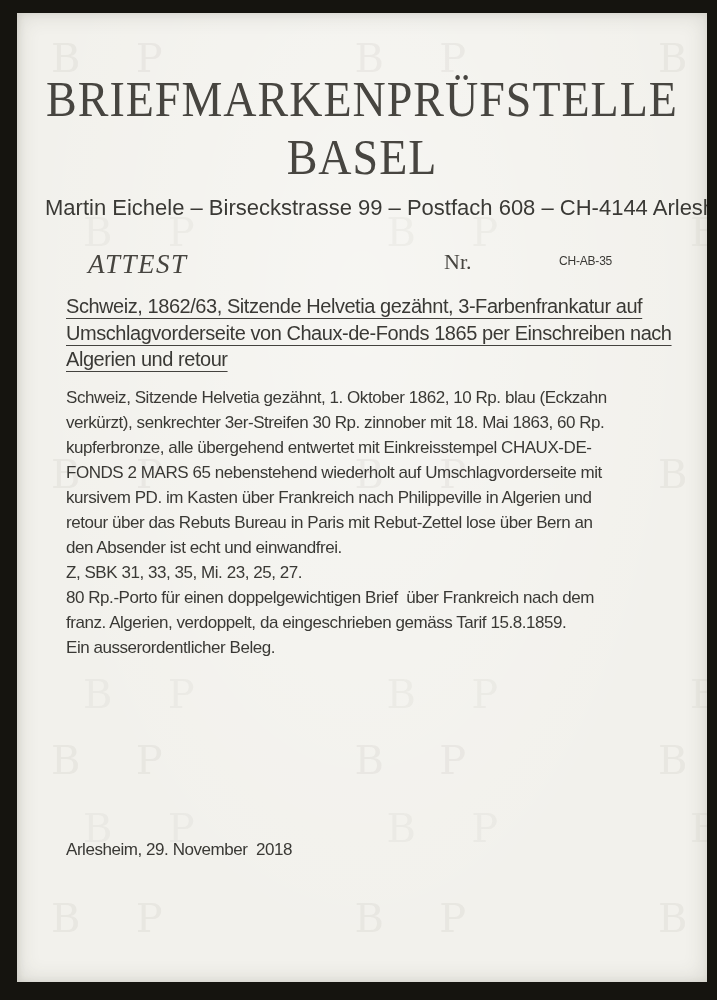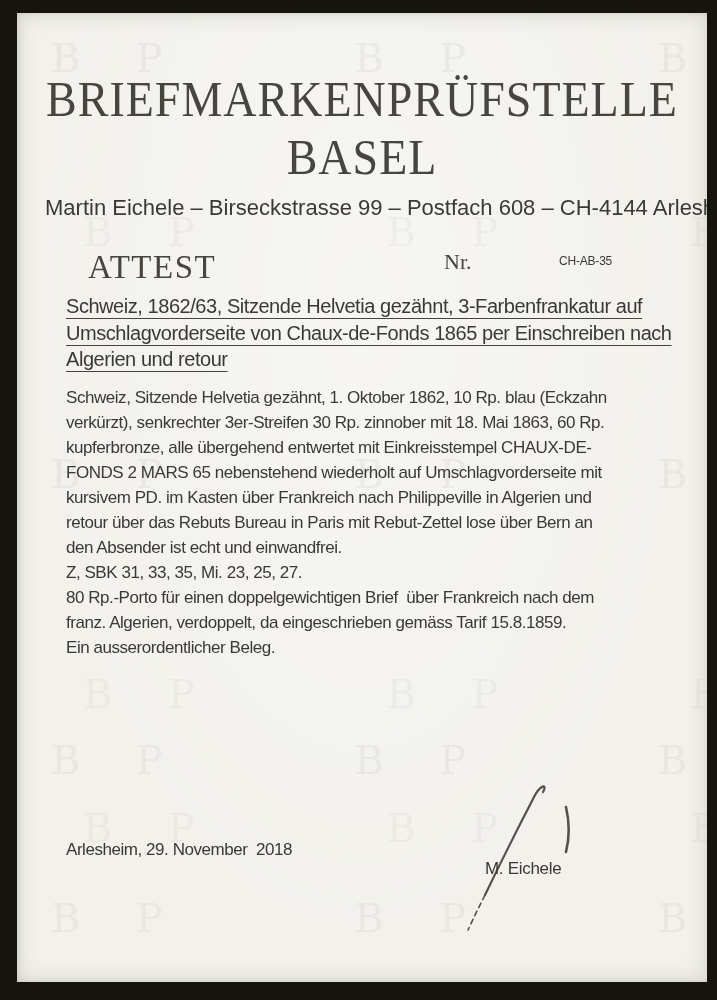--- a/index.html
+++ b/index.html
@@ -64,22 +64,23 @@
     font-size: 22px;
     color: var(--ink, #3a3935);
     white-space: pre;
     margin-left: 28px;
   }
 
   .attest-row { position: absolute; left: 0; top: 236px; width: 690px; height: 34px; }
   .attest-label {
     position: absolute; left: 71px; top: 0;
     font-family: "Liberation Serif", serif;
-    font-size: 33px; letter-spacing: 1.5px;
+    font-size: 27px; letter-spacing: 1.5px;
     color: var(--title_ink, #474540);
+    font-style: italic;
   }
   .nr-label {
     position: absolute; left: 427px; top: 0;
     font-family: Liberation Serif, serif;
     font-size: 22px;
     color: var(--title_ink, #474540);
   }
   .nr-value {
     position: absolute; left: 542px; top: 5px;
     font-size: 12px;
@@ -164,22 +165,14 @@
 kursivem PD. im Kasten über Frankreich nach Philippeville in Algerien und
 retour über das Rebuts Bureau in Paris mit Rebut-Zettel lose über Bern an
 den Absender ist echt und einwandfrei.
 Z, SBK 31, 33, 35, Mi. 23, 25, 27.
 80 Rp.-Porto für einen doppelgewichtigen Brief  über Frankreich nach dem
 franz. Algerien, verdoppelt, da eingeschrieben gemäss Tarif 15.8.1859.
 Ein ausserordentlicher Beleg.</div>
 
   <div class="place-date">Arlesheim, 29. November  2018</div>
 
-  <div class="signature">
-    <svg width="150" height="165" viewBox="0 0 150 165" aria-hidden="true">
-      <path d="M96,14 C101,5 93,7 87,19 C72,48 52,88 38,117" stroke-width="2.2"></path>
-      <path d="M38,117 C31,131 25,143 21,152" stroke-width="1.6" stroke-dasharray="5 4"></path>
-      <path d="M119,29 C122,42 123,58 119,74" stroke-width="2.6"></path>
-    </svg>
-    <div class="signer-name">M. Eichele</div>
-  </div>
 
 </div>
 
 </body></html>

